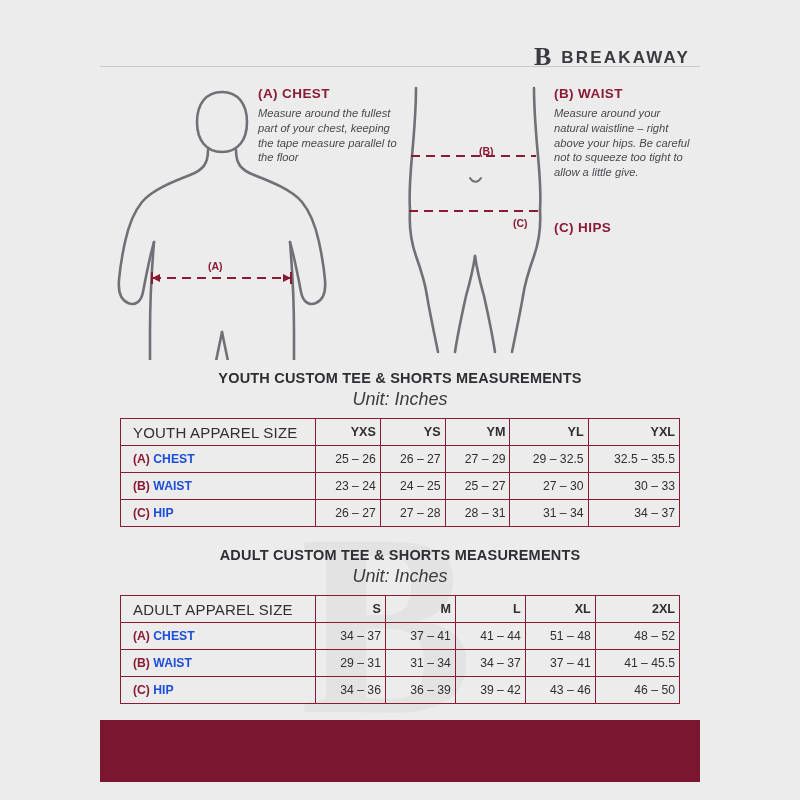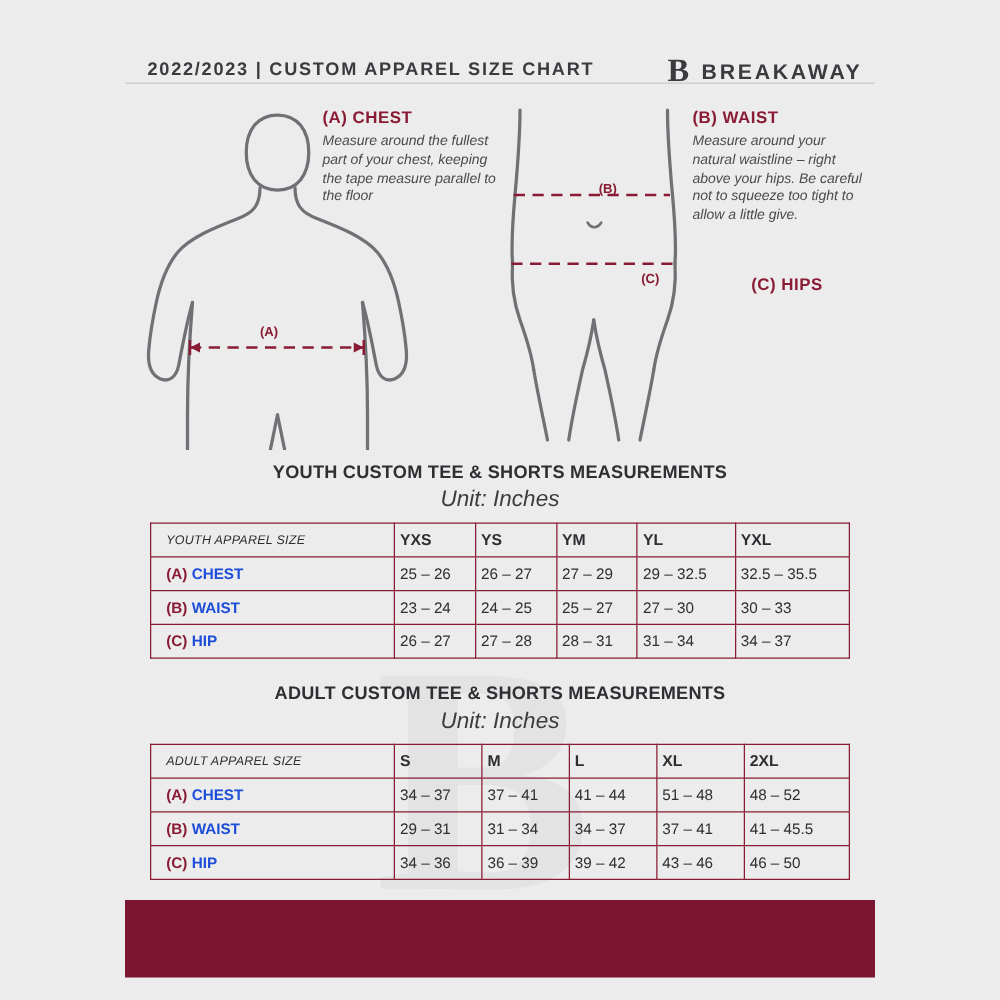--- a/index.html
+++ b/index.html
@@ -107,21 +107,21 @@
     margin-bottom: 5px;
   }
   .callout .c-text {
     font-size: 11.2px;
     font-style: italic;
     color: #4a4a4e;
     line-height: 1.32;
   }
   .co-chest { left: 258px; top: 16px; width: 140px; }
   .co-waist { left: 554px; top: 16px; width: 140px; }
-  .co-hips  { left: 554px; top: 150px; width: 140px; margin-left: 47px; }
+  .co-hips  { left: 554px; top: 150px; width: 140px; }
 
   .meas-label {
     position: absolute;
     font-size: 10.5px;
     font-weight: bold;
     color: #8a1b34;
   }
   
   .tbl-block { position: absolute; left: 0; width: 800px; }
   .tbl-title {
@@ -143,38 +143,37 @@
     border-collapse: collapse;
     margin: 0 auto;
     width: 560px;
     background: transparent;
   }
   table.size th, table.size td {
     border: 1px solid #8a1b34;
     height: 26px;
     font-size: 12.2px;
     color: #2f2f33;
-    text-align: left;
+    text-align: right;
     padding: 0 4px;
   }
   table.size th.rowhead, table.size td.rowhead {
     text-align: left;
     padding-left: 12px;
     width: 178px;
     font-weight: normal;
   }
   table.size th {
     font-weight: bold;
     font-size: 12.6px;
   }
   table.size th.rowhead {
     font-weight: normal;
-    font-size: 10px;
+    font-size: 15px;
     letter-spacing: 0.2px;
-    font-style: italic;
   }
   .tag {
     color: #8a1b34;
     font-weight: bold;
   }
   .rowlabel { font-weight: bold; color: #1d4ed8; }
   
   .bottom-bar {
     position: absolute;
     left: 100px;
@@ -186,21 +185,20 @@
 </style>
 </head>
 <body>
 
 <div class="page">
   <div class="sheet"></div>
 
   <div class="watermark">B</div>
 
   <div class="header">
-    <div class="header-title">2022/2023  |  CUSTOM APPAREL SIZE CHART</div>
     <div class="brand">
       <span class="brand-mark">B</span>
       <span class="brand-name">BREAKAWAY</span>
     </div>
   </div>
   <div class="rule"></div>
 
   <div class="figures">
     <svg class="fig-svg" width="800" height="290" viewBox="0 0 800 290">
 

